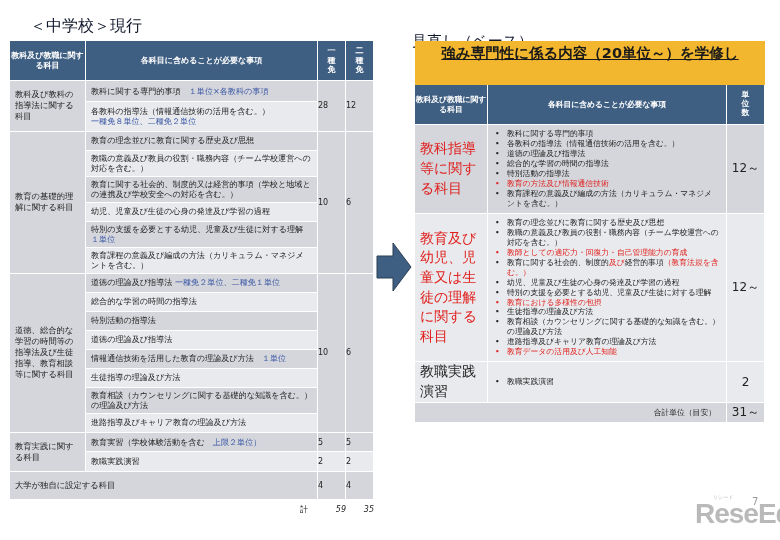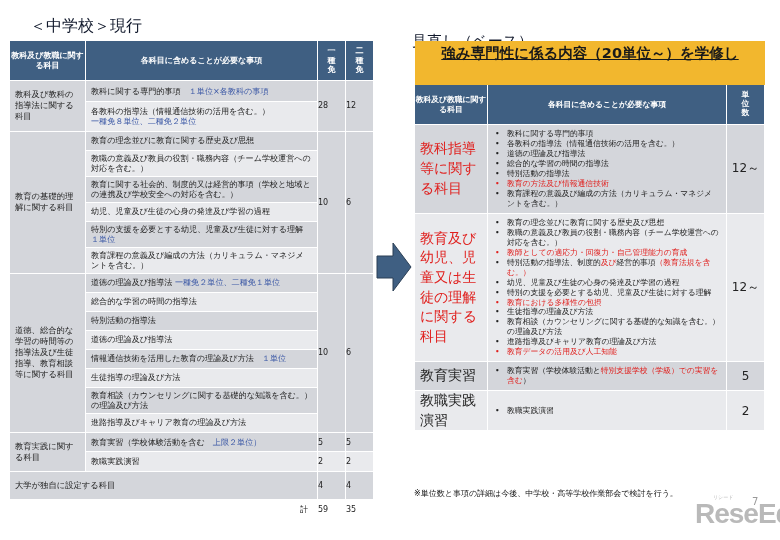--- a/index.html
+++ b/index.html
@@ -16,21 +16,21 @@
   .ltable th { background: #3f5f82; color: #fff; font-weight: bold; font-size: 8px; height: 40px; text-align: center; }
   .ltable th.c1 { width: 76px; text-align: center; line-height: 1.25; }
   .ltable th.c3, .ltable th.c4 { width: 28px; line-height: 1.2; }
   .ltable td.cat { background: #d4d6db; width: 76px; padding: 8px 5px; vertical-align: middle; line-height: 1.35; font-size: 8.3px; }
   .ltable td.item { padding: 2px 5px; line-height: 1.3; height: 19px; font-size: 8.1px; }
   .ltable td.num { background: #d4d6db; font-size: 8px; }
   .ltable tr.dk td.item { background: #d4d6db; }
   .ltable tr.lt td.item { background: #e9eaed; }
   .blue { color: #3a57a5; }
   .ltable td.total-label { text-align: right; background: #fff; padding-right: 10px; height: 18px; }
-  .ltable td.total-num { text-align: left; background: #fff; }
+  .ltable td.total-num { text-align: right; background: #fff; font-style: italic; }
 
   
   .arrow { position: absolute; left: 376px; top: 242px; width: 36px; height: 50px; }
 
   
   .banner { position: absolute; left: 415px; top: 41px; width: 350px; height: 44px; background: #f2b72e; text-align: center; font-weight: bold; color: #1a1a1a; font-size: 14.5px; line-height: 20px; padding-top: 2px; }
   .banner span { text-decoration: underline; }
 
   .rtable { position: absolute; left: 415px; top: 85px; width: 350px; border-collapse: separate; border-spacing: 0; font-size: 7.8px; }
   .rtable td, .rtable th { border-right: 1.5px solid #fff; border-bottom: 1.5px solid #fff; }
@@ -183,52 +183,46 @@
     </td>
     <td class="num">12～</td>
   </tr>
   <tr class="lt">
     <td class="cat red">教育及び幼児、児童又は生徒の理解に関する科目</td>
     <td class="items">
       <ul>
         <li>教育の理念並びに教育に関する歴史及び思想</li>
         <li>教職の意義及び教員の役割・職務内容（チーム学校運営への対応を含む。）</li>
         <li class="red">教師としての適応力・回復力・自己管理能力の育成</li>
-        <li><span>特別活動の指導法、制度的</span><span class="red">及び</span><span>経営的事項</span><span class="red">（教育法規を含む。）</span></li>
+        <li><span>教育に関する社会的、制度的</span><span class="red">及び</span><span>経営的事項</span><span class="red">（教育法規を含む。）</span></li>
         <li>幼児、児童及び生徒の心身の発達及び学習の過程</li>
         <li>特別の支援を必要とする幼児、児童及び生徒に対する理解</li>
         <li class="red">教育における多様性の包摂</li>
         <li>生徒指導の理論及び方法</li>
         <li>教育相談（カウンセリングに関する基礎的な知識を含む。）の理論及び方法</li>
         <li>進路指導及びキャリア教育の理論及び方法</li>
         <li class="red">教育データの活用及び人工知能</li>
       </ul>
     </td>
     <td class="num">12～</td>
   </tr>
-  <tr class="dk">
-    <td class="cat">教育実習</td>
-    <td class="items">
-      <ul>
-        <li><span>教育実習（学校体験活動と</span><span class="red">特別支援学校（学級）での実習を含む</span><span>）</span></li>
-      </ul>
-    </td>
-    <td class="num">5</td>
-  </tr>
   <tr class="lt">
     <td class="cat" style="height:20px">教職実践演習</td>
     <td class="items">
       <ul>
             <li>教職実践演習</li>
           </ul>
     </td>
     <td class="num">2</td>
   </tr>
+  <tr class="dk">
+    <td class="total-label" colspan="2">合計単位（目安）</td>
+    <td class="num">31～</td>
+  </tr>
 </tbody>
   </table>
 
 <div class="notes">
-  <div>※単位数と事項の詳細は今後、中学校・高等学校作業部会で検討を行う。</div>
 </div>
 
 <div class="logo-ruby">リシード</div>
 <div class="logo">ReseEd</div>
 <div class="page-num">7</div>
 
 </body></html>

